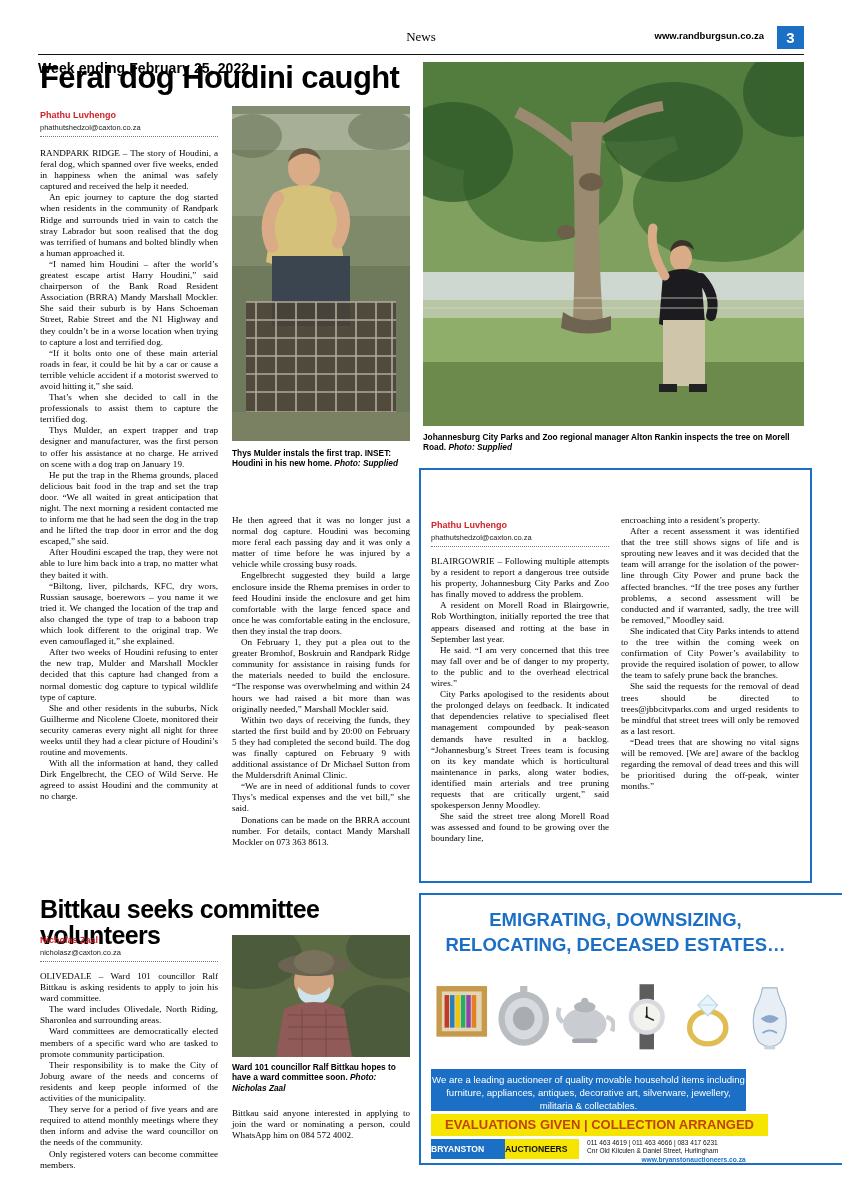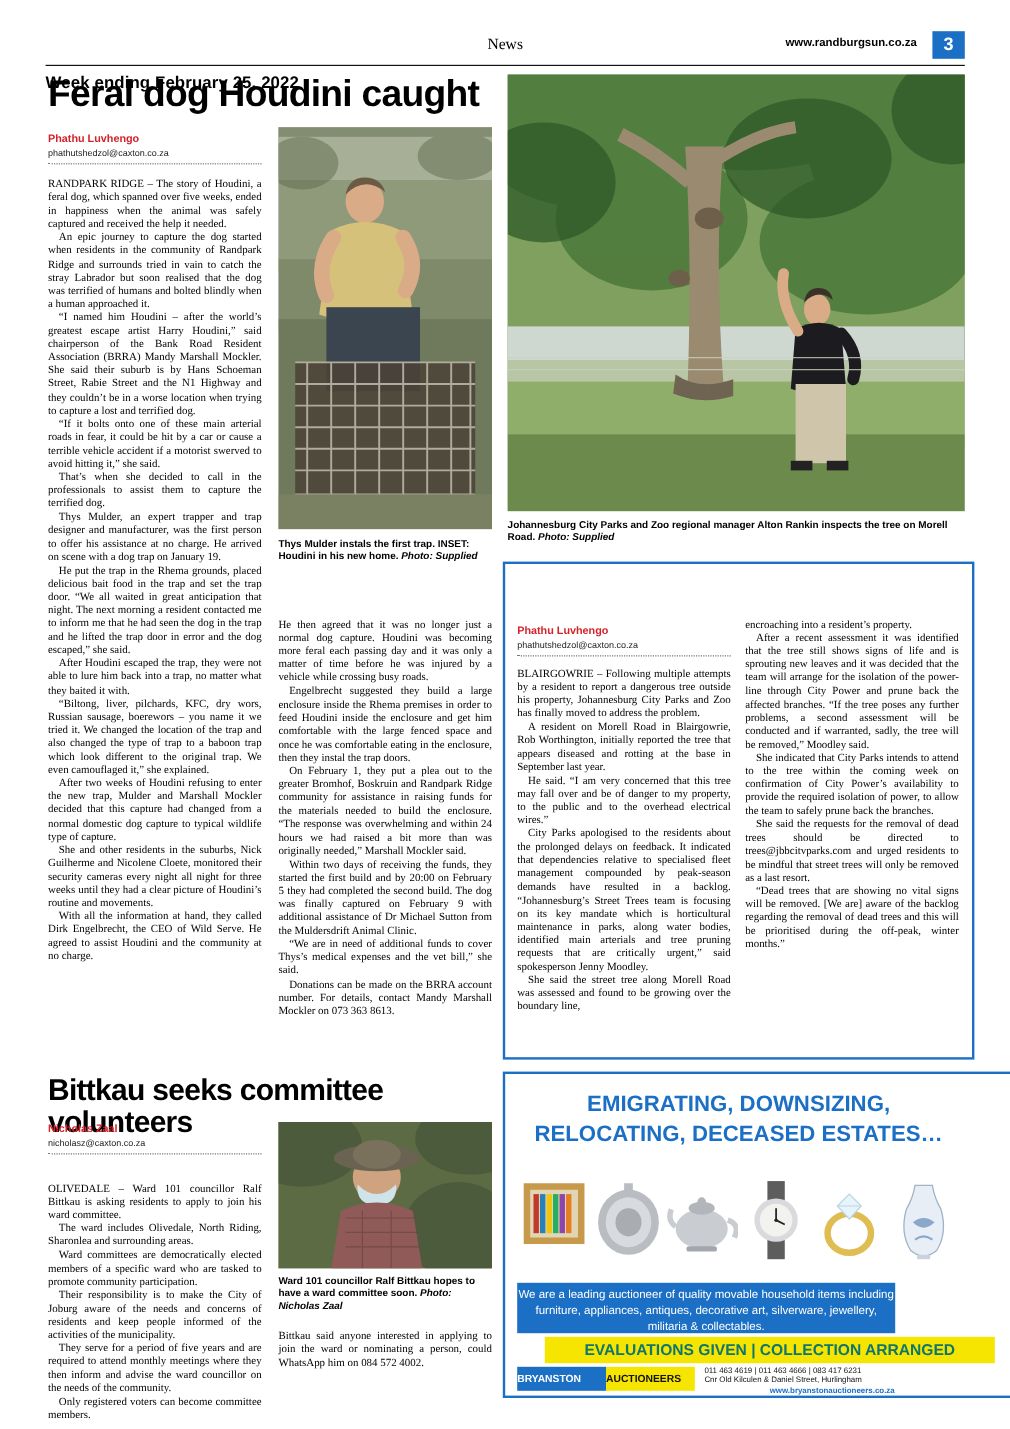--- a/index.html
+++ b/index.html
@@ -65,36 +65,36 @@
   #a2-mail{position:absolute;left:10px;top:63px;}
   #a2-rule{position:absolute;left:10px;top:76px;width:178px;border-top:1px dotted #777;}
   #a2-col1{position:absolute;left:10px;top:86px;width:178px;}
   #a2-col2{position:absolute;left:200px;top:45px;width:178px;}
 
   
   #a3-headline{position:absolute;left:40px;top:897px;width:380px;font-size:25px;}
   #a3-byline{position:absolute;left:40px;top:935px;}
   #a3-mail{position:absolute;left:40px;top:948px;}
   #a3-rule{position:absolute;left:40px;top:961px;width:178px;border-top:1px dotted #777;}
-  #a3-col1{position:absolute;left:40px;top:971px;width:178px;margin-top:14px;}
+  #a3-col1{position:absolute;left:40px;top:971px;width:178px;}
   #a3-col2{position:absolute;left:232px;top:1108px;width:178px;}
   #photo3{position:absolute;left:232px;top:935px;width:178px;height:122px;overflow:hidden;background:#6e7b52;}
   #photo3cap{position:absolute;left:232px;top:1062px;width:178px;}
 
   
   #ad{position:absolute;left:419px;top:893px;width:389px;height:268px;border:2px solid #1b6fc4;background:#fff;padding-left:47px;}
   #ad-title{position:absolute;left:0;top:12px;width:389px;text-align:center;color:#1b6fc4;
     font-family:"Liberation Sans",sans-serif;font-weight:bold;font-size:18.5px;line-height:25px;}
   #ad-items{position:absolute;left:10px;top:80px;width:369px;height:90px;display:flex;justify-content:space-between;align-items:center;}
   .ad-item{width:68px;height:86px;position:relative;}
   #ad-strip{position:absolute;left:10px;top:174px;width:315px;height:42px;background:#1b6fc4;color:#fff;
     font-family:"Liberation Sans",sans-serif;font-size:9.6px;line-height:13px;text-align:center;
     padding-top:4px;box-sizing:border-box;}
-  #ad-eval{position:absolute;left:10px;top:219px;width:375px;height:22px;background:#f6e500;
-    color:#0f766e;font-family:"Liberation Sans",sans-serif;font-weight:bold;font-size:13px;text-align:center;line-height:22px;margin-left:23px;}
+  #ad-eval{position:absolute;left:10px;top:219px;width:337px;height:22px;background:#f6e500;
+    color:#c2410c;font-family:"Liberation Sans",sans-serif;font-weight:bold;font-size:13px;text-align:center;line-height:22px;}
   #ad-footer{position:absolute;left:10px;top:244px;width:369px;height:20px;}
   #ad-logo1{position:absolute;left:0;top:0;width:74px;height:20px;background:#1b6fc4;color:#fff;
     font-family:"Liberation Sans",sans-serif;font-weight:bold;font-size:8.6px;text-align:left;line-height:20px;}
   #ad-logo2{position:absolute;left:74px;top:0;width:74px;height:20px;background:#f6e500;color:#111;
     font-family:"Liberation Sans",sans-serif;font-weight:bold;font-size:8.6px;line-height:20px;}
   #ad-contact{position:absolute;left:156px;top:0px;width:213px;font-family:"Liberation Sans",sans-serif;
     font-size:6.6px;line-height:8px;color:#111;}
   #ad-contact .web{color:#1b6fc4;font-weight:bold;text-align:center;display:block;margin-top:1px;}
 
   

